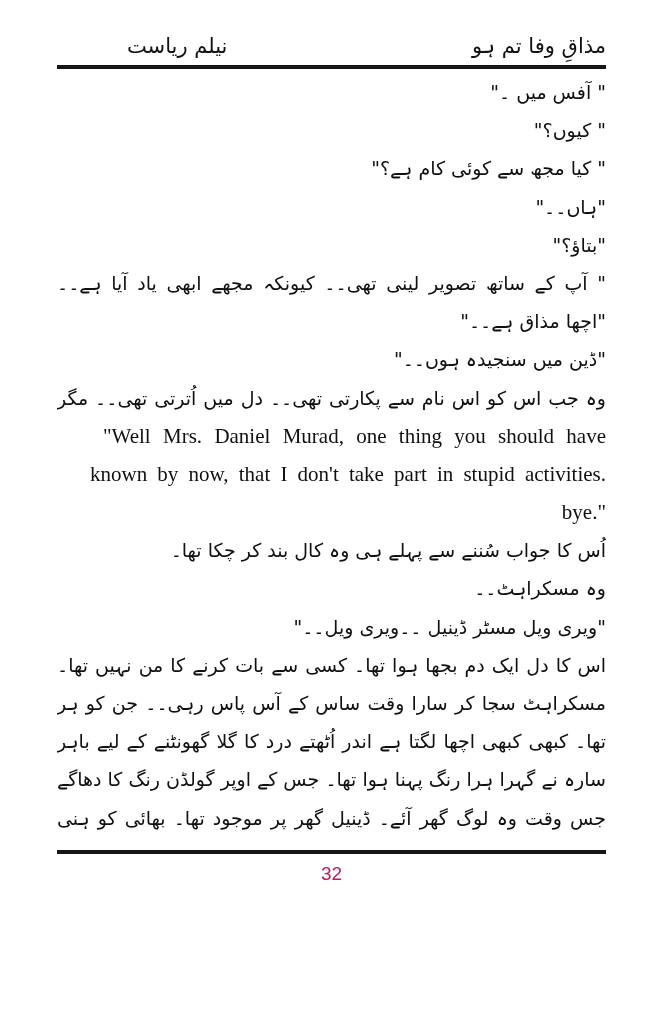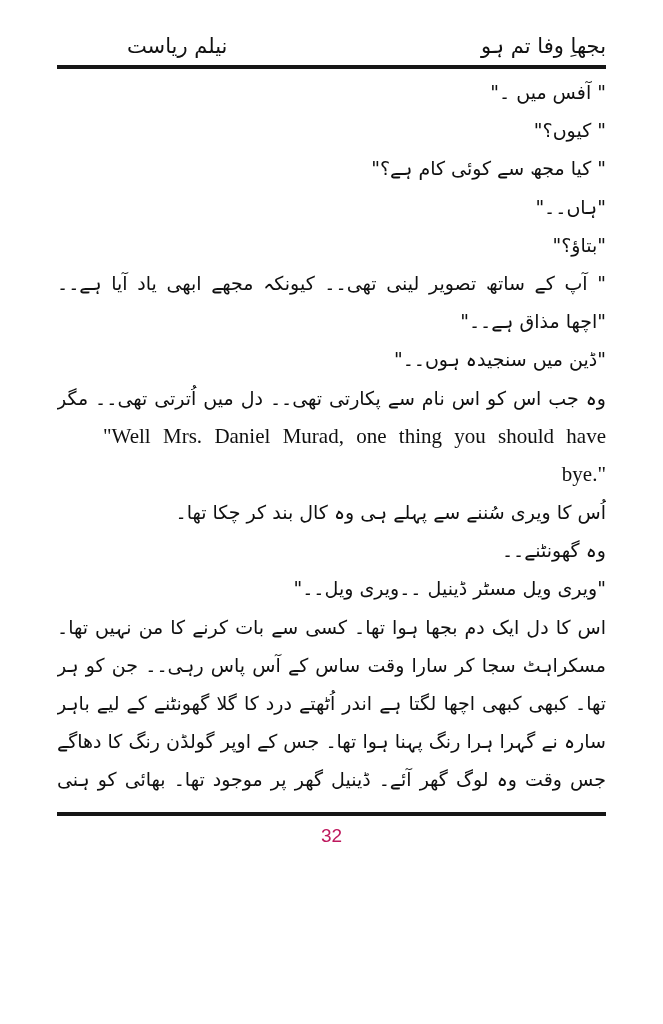--- a/index.html
+++ b/index.html
@@ -69,39 +69,40 @@
     color: #be185d;
   }
 </style>
 </head>
 <body>
 
 <div class="page">
 
   <div class="page-header">
     <span class="header-title left">نیلم ریاست</span>
-    <span class="header-title right">بجھاِ وفا تم ہو</span>
+    <span class="header-title right">مذاقِ وفا تم ہو</span>
   </div>
 
   <div class="rule top"></div>
 
   <div class="body-lines">
       <div class="line rtl-right">" آفس میں ۔"</div>
       <div class="line rtl-right">" کیوں؟"</div>
       <div class="line rtl-right">" کیا مجھ سے کوئی کام ہے؟"</div>
       <div class="line rtl-right">"ہاں۔۔"</div>
       <div class="line rtl-right">"بتاؤ؟"</div>
       <div class="line rtl-justify">" آپ کے ساتھ تصویر لینی تھی۔۔ کیونکہ مجھے ابھی یاد آیا ہے۔۔ ہماری شادی کے علاوہ ہماری</div>
       <div class="line rtl-right">"اچھا مذاق ہے۔۔"</div>
       <div class="line rtl-right">"ڈین میں سنجیدہ ہوں۔۔"</div>
       <div class="line rtl-justify">وہ جب اس کو اس نام سے پکارتی تھی۔۔ دل میں اُترتی تھی۔۔ مگر وہ اپنے دل کے گرد قلعہ بنا چکا تھا۔</div>
       <div class="line en-first">"Well Mrs. Daniel Murad, one thing you should have</div>
+      <div class="line en-justify">known by now, that I don't take part in stupid activities.</div>
       <div class="line en-right">bye."</div>
-      <div class="line rtl-right">اُس کا ویری سُننے سے پہلے ہی وہ کال بند کر چکا تھا۔</div>
-      <div class="line rtl-right">وہ گھونٹنے۔۔</div>
+      <div class="line rtl-right">اُس کا جواب سُننے سے پہلے ہی وہ کال بند کر چکا تھا۔</div>
+      <div class="line rtl-right">وہ مسکراہٹ۔۔</div>
       <div class="line rtl-right">"ویری ویل مسٹر ڈینیل ۔۔ویری ویل۔۔"</div>
       <div class="line rtl-justify">اس کا دل ایک دم بجھا ہوا تھا۔ کسی سے بات کرنے کا من نہیں تھا۔ مگر پھر بھی وہ اپنے چہرے پر مصنوعی</div>
       <div class="line rtl-justify">مسکراہٹ سجا کر سارا وقت ساس کے آس پاس رہی۔۔ جن کو ہر دو منٹ بعد کوئی نہ کوئی کام یاد آ جاتا</div>
       <div class="line rtl-justify">تھا۔ کبھی کبھی اچھا لگتا ہے اندر اُٹھتے درد کا گلا گھونٹنے کے لیے باہر کی روشنیوں میں اضافہ کر دو۔</div>
       <div class="line rtl-justify">سارہ نے گہرا ہرا رنگ پہنا ہوا تھا۔ جس کے اوپر گولڈن رنگ کا دھاگے اور موتیوں کا کام ہوا تھا۔</div>
       <div class="line rtl-justify">جس وقت وہ لوگ گھر آئے۔ ڈینیل گھر پر موجود تھا۔ بھائی کو ہنی مون پر روانہ کرنے کے لیے۔</div>
     </div>
 
   <div class="rule bottom"></div>
 

